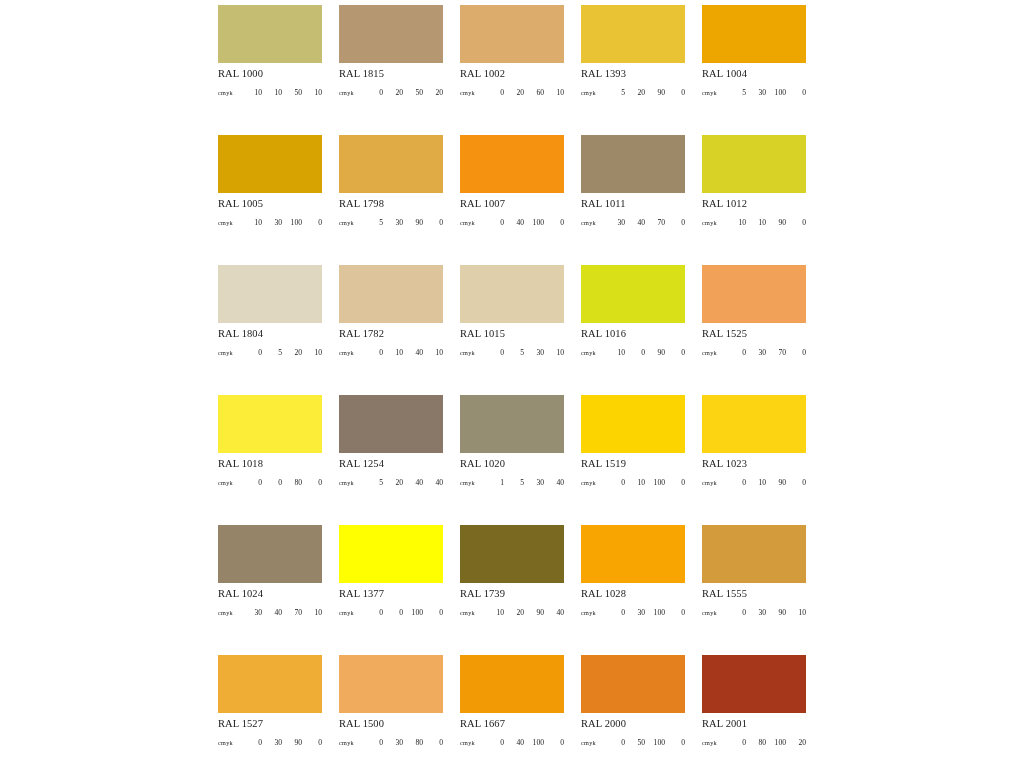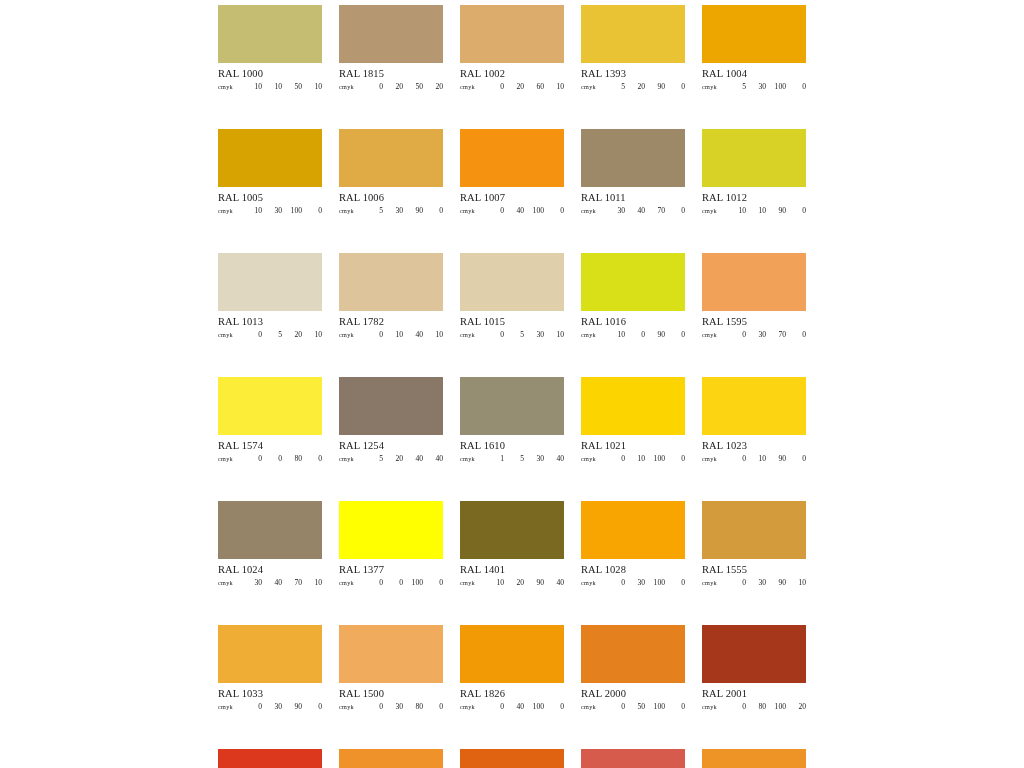--- a/index.html
+++ b/index.html
@@ -42,21 +42,21 @@
     font-size: 10.5px;
     color: #1a1a1a;
     line-height: 11px;
     margin-top: 5px;
     letter-spacing: 0.1px;
     white-space: nowrap;
   }
   .cmyk-row {
     display: flex;
     align-items: baseline;
-    margin-top: 3px;
+    margin-top: 9px;
     height: 10px;
   }
   .cmyk-label {
     font-family: "Liberation Serif", "DejaVu Serif", serif;
     font-size: 6.2px;
     color: #1a1a1a;
     letter-spacing: 0.3px;
     width: 24px;
     flex: 0 0 24px;
     text-transform: lowercase;
@@ -153,21 +153,21 @@
           <span class="cmyk-vals">
             <span class="cmyk-val">10</span>
             <span class="cmyk-val">30</span>
             <span class="cmyk-val">100</span>
             <span class="cmyk-val">0</span>
           </span>
         </div>
       </div>
       <div class="cell">
         <div class="swatch" style="background: rgb(224, 171, 69);"></div>
-        <div class="name">RAL 1006</div>
+        <div class="name">RAL 1798</div>
         <div class="cmyk-row">
           <span class="cmyk-label">cmyk</span>
           <span class="cmyk-vals">
             <span class="cmyk-val">5</span>
             <span class="cmyk-val">30</span>
             <span class="cmyk-val">90</span>
             <span class="cmyk-val">0</span>
           </span>
         </div>
       </div>
@@ -205,21 +205,21 @@
           <span class="cmyk-vals">
             <span class="cmyk-val">10</span>
             <span class="cmyk-val">10</span>
             <span class="cmyk-val">90</span>
             <span class="cmyk-val">0</span>
           </span>
         </div>
       </div>
       <div class="cell">
         <div class="swatch" style="background: rgb(223, 215, 191);"></div>
-        <div class="name">RAL 1013</div>
+        <div class="name">RAL 1804</div>
         <div class="cmyk-row">
           <span class="cmyk-label">cmyk</span>
           <span class="cmyk-vals">
             <span class="cmyk-val">0</span>
             <span class="cmyk-val">5</span>
             <span class="cmyk-val">20</span>
             <span class="cmyk-val">10</span>
           </span>
         </div>
       </div>
@@ -257,34 +257,34 @@
           <span class="cmyk-vals">
             <span class="cmyk-val">10</span>
             <span class="cmyk-val">0</span>
             <span class="cmyk-val">90</span>
             <span class="cmyk-val">0</span>
           </span>
         </div>
       </div>
       <div class="cell">
         <div class="swatch" style="background: rgb(242, 161, 89);"></div>
-        <div class="name">RAL 1595</div>
+        <div class="name">RAL 1525</div>
         <div class="cmyk-row">
           <span class="cmyk-label">cmyk</span>
           <span class="cmyk-vals">
             <span class="cmyk-val">0</span>
             <span class="cmyk-val">30</span>
             <span class="cmyk-val">70</span>
             <span class="cmyk-val">0</span>
           </span>
         </div>
       </div>
       <div class="cell">
         <div class="swatch" style="background: rgb(251, 237, 56);"></div>
-        <div class="name">RAL 1574</div>
+        <div class="name">RAL 1018</div>
         <div class="cmyk-row">
           <span class="cmyk-label">cmyk</span>
           <span class="cmyk-vals">
             <span class="cmyk-val">0</span>
             <span class="cmyk-val">0</span>
             <span class="cmyk-val">80</span>
             <span class="cmyk-val">0</span>
           </span>
         </div>
       </div>
@@ -296,34 +296,34 @@
           <span class="cmyk-vals">
             <span class="cmyk-val">5</span>
             <span class="cmyk-val">20</span>
             <span class="cmyk-val">40</span>
             <span class="cmyk-val">40</span>
           </span>
         </div>
       </div>
       <div class="cell">
         <div class="swatch" style="background: rgb(150, 142, 114);"></div>
-        <div class="name">RAL 1610</div>
+        <div class="name">RAL 1020</div>
         <div class="cmyk-row">
           <span class="cmyk-label">cmyk</span>
           <span class="cmyk-vals">
             <span class="cmyk-val">1</span>
             <span class="cmyk-val">5</span>
             <span class="cmyk-val">30</span>
             <span class="cmyk-val">40</span>
           </span>
         </div>
       </div>
       <div class="cell">
         <div class="swatch" style="background: rgb(252, 213, 0);"></div>
-        <div class="name">RAL 1021</div>
+        <div class="name">RAL 1519</div>
         <div class="cmyk-row">
           <span class="cmyk-label">cmyk</span>
           <span class="cmyk-vals">
             <span class="cmyk-val">0</span>
             <span class="cmyk-val">10</span>
             <span class="cmyk-val">100</span>
             <span class="cmyk-val">0</span>
           </span>
         </div>
       </div>
@@ -361,21 +361,21 @@
           <span class="cmyk-vals">
             <span class="cmyk-val">0</span>
             <span class="cmyk-val">0</span>
             <span class="cmyk-val">100</span>
             <span class="cmyk-val">0</span>
           </span>
         </div>
       </div>
       <div class="cell">
         <div class="swatch" style="background: rgb(122, 106, 33);"></div>
-        <div class="name">RAL 1401</div>
+        <div class="name">RAL 1739</div>
         <div class="cmyk-row">
           <span class="cmyk-label">cmyk</span>
           <span class="cmyk-vals">
             <span class="cmyk-val">10</span>
             <span class="cmyk-val">20</span>
             <span class="cmyk-val">90</span>
             <span class="cmyk-val">40</span>
           </span>
         </div>
       </div>
@@ -400,21 +400,21 @@
           <span class="cmyk-vals">
             <span class="cmyk-val">0</span>
             <span class="cmyk-val">30</span>
             <span class="cmyk-val">90</span>
             <span class="cmyk-val">10</span>
           </span>
         </div>
       </div>
       <div class="cell">
         <div class="swatch" style="background: rgb(240, 173, 54);"></div>
-        <div class="name">RAL 1033</div>
+        <div class="name">RAL 1527</div>
         <div class="cmyk-row">
           <span class="cmyk-label">cmyk</span>
           <span class="cmyk-vals">
             <span class="cmyk-val">0</span>
             <span class="cmyk-val">30</span>
             <span class="cmyk-val">90</span>
             <span class="cmyk-val">0</span>
           </span>
         </div>
       </div>
@@ -426,21 +426,21 @@
           <span class="cmyk-vals">
             <span class="cmyk-val">0</span>
             <span class="cmyk-val">30</span>
             <span class="cmyk-val">80</span>
             <span class="cmyk-val">0</span>
           </span>
         </div>
       </div>
       <div class="cell">
         <div class="swatch" style="background: rgb(242, 154, 5);"></div>
-        <div class="name">RAL 1826</div>
+        <div class="name">RAL 1667</div>
         <div class="cmyk-row">
           <span class="cmyk-label">cmyk</span>
           <span class="cmyk-vals">
             <span class="cmyk-val">0</span>
             <span class="cmyk-val">40</span>
             <span class="cmyk-val">100</span>
             <span class="cmyk-val">0</span>
           </span>
         </div>
       </div>

